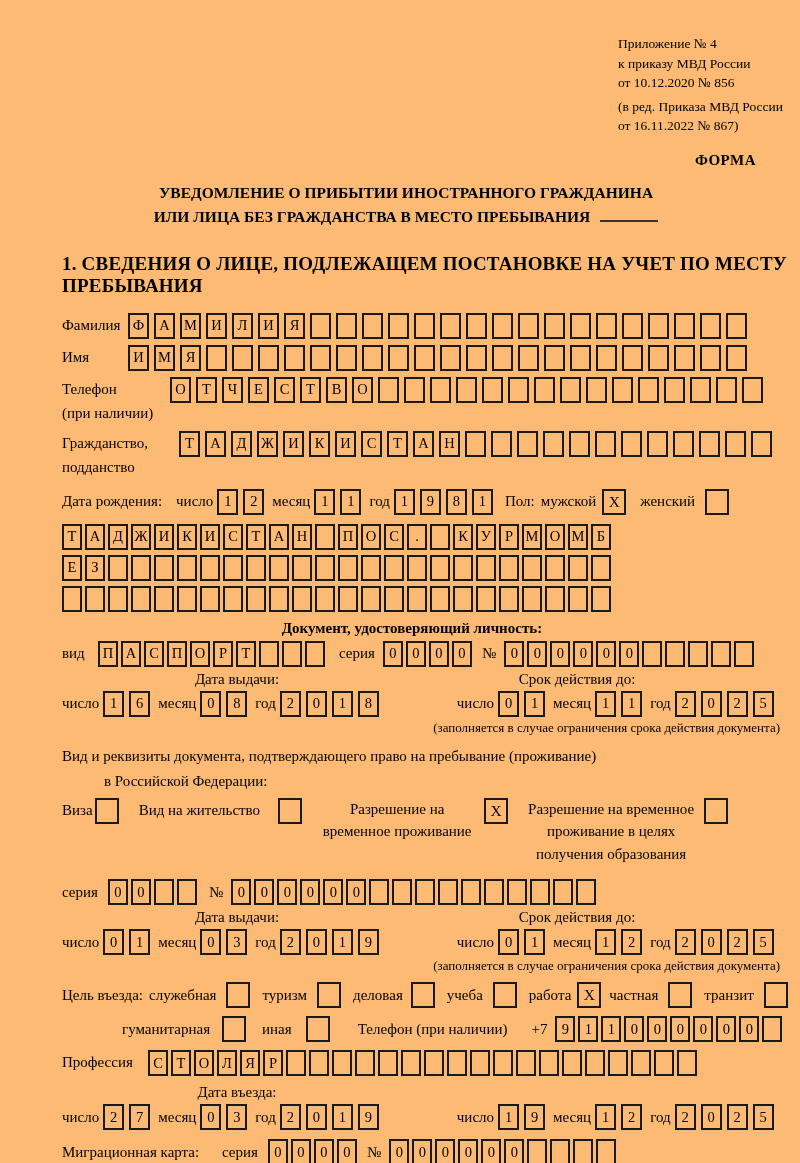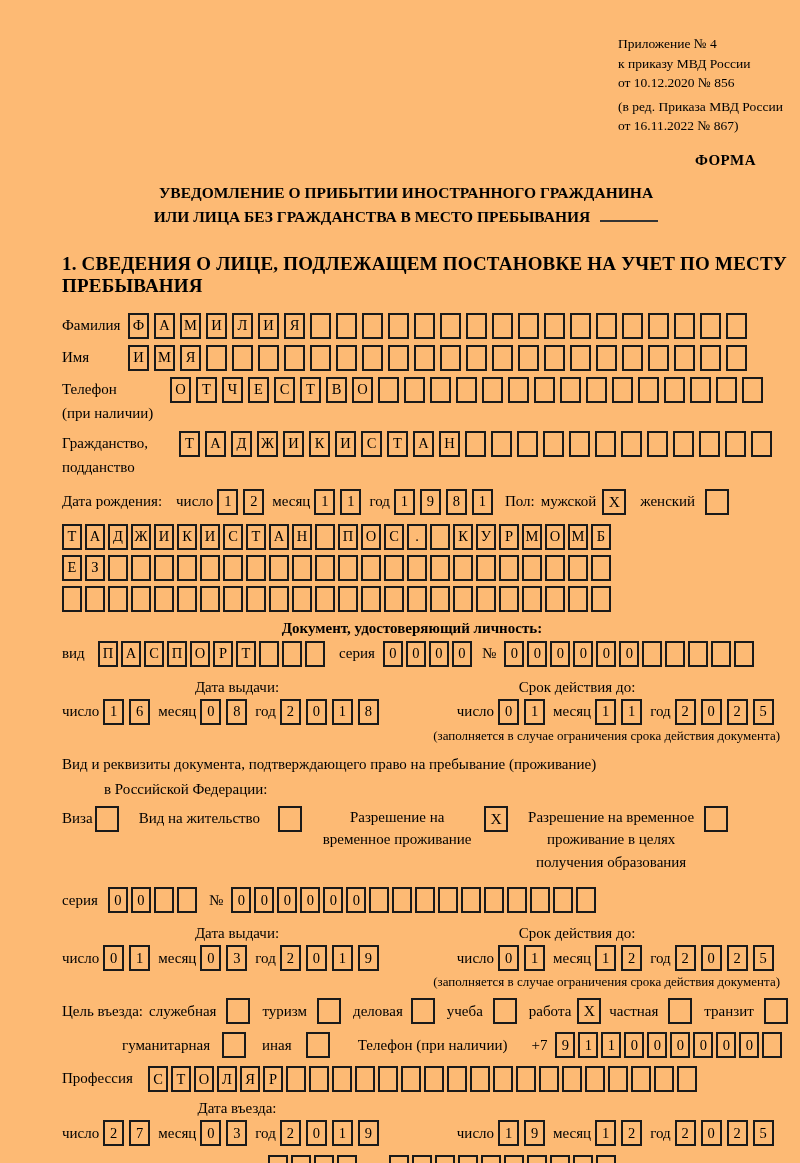--- a/index.html
+++ b/index.html
@@ -39,21 +39,21 @@
   .w108 { width:108px; flex:0 0 108px; }
   .w117 { width:117px; flex:0 0 117px; }
   .w143 { width:143px; flex:0 0 143px; }
   .w150 { width:150px; flex:0 0 150px; }
 
   .stack { display:flex; flex-direction:column; gap:5px; }
 
   .center-bold { text-align:center; font-weight:bold; font-size:15px; margin-top:8px; width:700px; }
 
   
-  .dates { margin-top:12px; }
+  .dates { margin-top:4px; }
   .dates .heads { display:flex; }
   .dates .heads .h-l { width:350px; text-align:center; font-size:15px; }
   .dates .heads .h-r { width:330px; text-align:center; font-size:15px; }
   .drow { display:flex; align-items:center; margin-top:3px; }
   .dgrp { display:flex; align-items:center; gap:4px; }
   .dgrp .t { font-size:15px; margin-left:4px; }
   .note { font-size:13px; text-align:right; padding-right:4px; margin-top:3px; width:718px; }
 
   .opt-label { font-size:15px; text-align:center; line-height:1.5; }
   .mr6 { margin-right:6px; }

